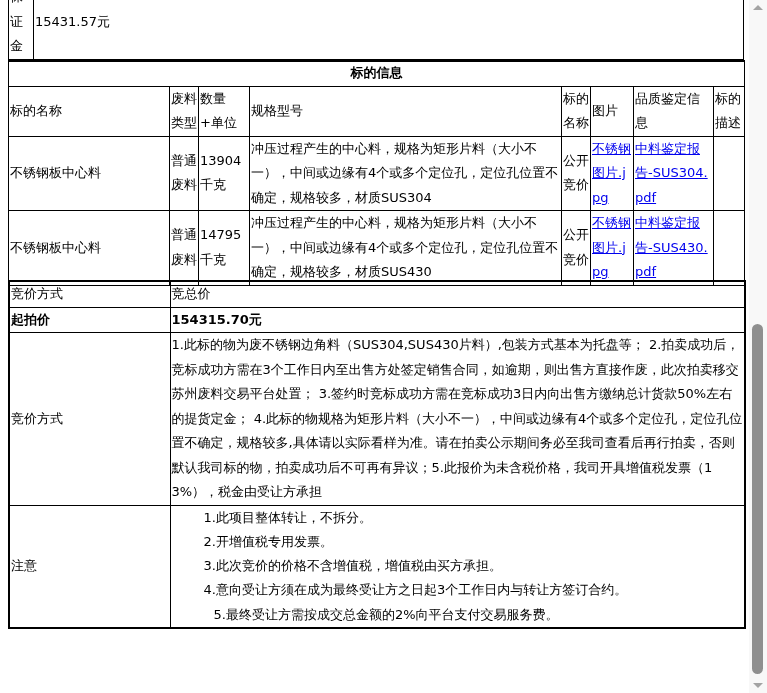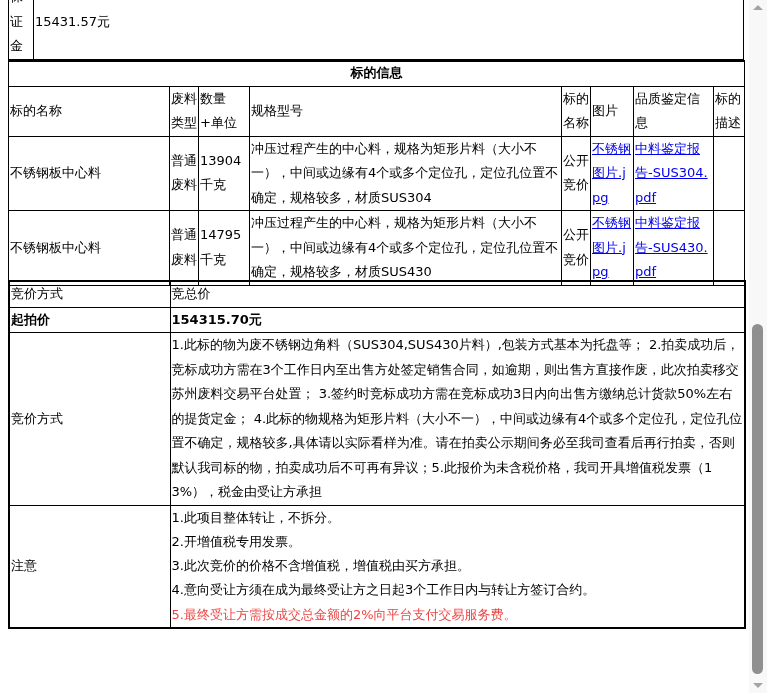--- a/index.html
+++ b/index.html
@@ -21,22 +21,22 @@
   #deposit tr td { border-bottom: 3px solid #000; }
 
   
   #info { top: 60px; width: 736px; }
   #info td.sect { text-align: center; height: 24px; font-weight: bold; }
 
   
   #details { top: 280px; width: 736px; border: 2px solid #000; }
   #details td { line-height: 24.5px; }
   .bold { font-weight: bold; }
-  .red { color: #ef4444; }
-  .notes div { line-height: 24.3px; }
+  .red { color: #000000; margin-left: 10px; }
+  .notes div { line-height: 24.3px; padding-left: 32px; }
 
   
   .scrollbar { position: absolute; right: 0; top: 0; width: 18px; height: 693px; background: #f8f8f8; }
   .scroll-up { position: absolute; left: 4px; top: 5px; width: 0; height: 0;
     border-left: 5px solid transparent; border-right: 5px solid transparent; border-bottom: 5px solid #a3a3a3; }
   .scroll-down { position: absolute; left: 4px; bottom: 5px; width: 0; height: 0;
     border-left: 5px solid transparent; border-right: 5px solid transparent; border-top: 5px solid #a3a3a3; }
   .scroll-thumb { position: absolute; left: 3px; top: 324px; width: 11px; height: 350px; background: #8f8f8f; border-radius: 6px; }
 </style>
 </head>

